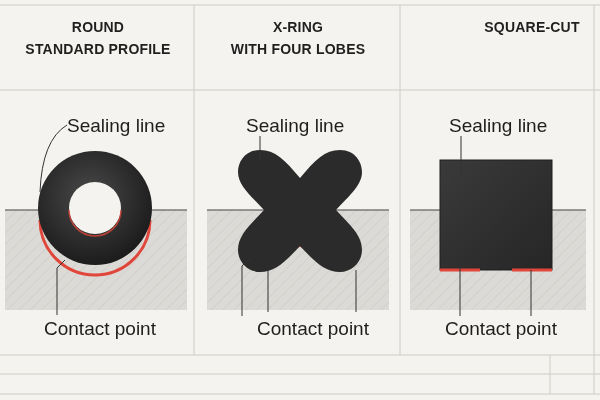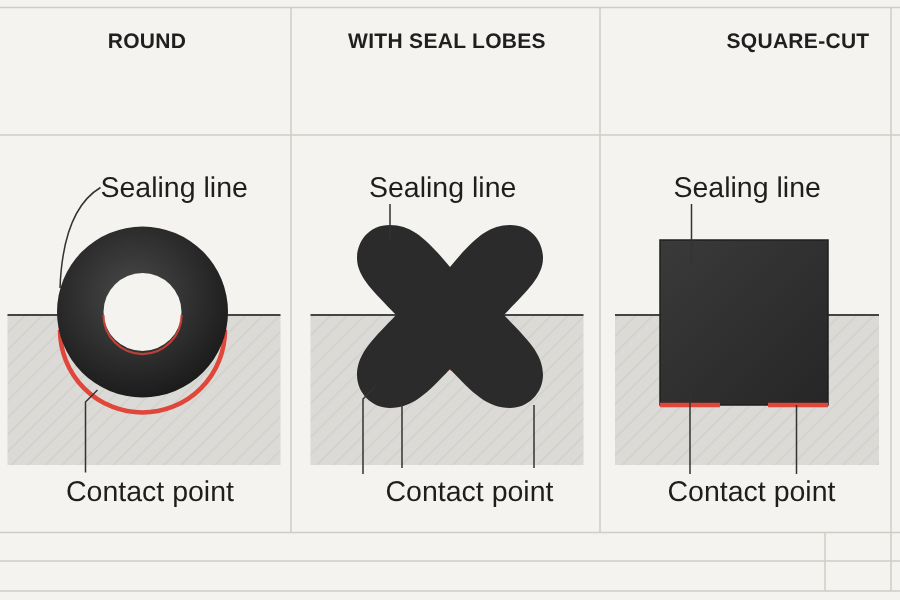--- a/index.html
+++ b/index.html
@@ -72,23 +72,25 @@
     <line x1="440" y1="270" x2="480" y2="270" stroke="#e0463a" stroke-width="3"></line>
     <line x1="512" y1="270" x2="552" y2="270" stroke="#e0463a" stroke-width="3"></line>
     <line x1="461" y1="136" x2="461" y2="175" stroke="#333" stroke-width="1"></line>
     <line x1="460" y1="262" x2="460" y2="316" stroke="#333" stroke-width="1"></line>
     <line x1="531" y1="270" x2="531" y2="316" stroke="#333" stroke-width="1"></line>
   </g>
 </svg>
 
 <div class="title" style="left:0;">
   <div>ROUND</div>
+  <div>STANDARD PROFILE</div>
 </div>
 <div class="title" style="left:200px;">
-  <div>WITH SEAL LOBES</div>
+  <div>X-RING</div>
+  <div>WITH FOUR LOBES</div>
 </div>
 <div class="title" style="left:400px;margin-left:34px;">
   <div>SQUARE-CUT</div>
 </div>
 
 <div class="label" style="left:67px; top:115px;">Sealing line</div>
 <div class="label" style="left:44px; top:318px;">Contact point</div>
 
 <div class="label" style="left:246px; top:115px;">Sealing line</div>
 <div class="label" style="left:257px; top:318px;">Contact point</div>

